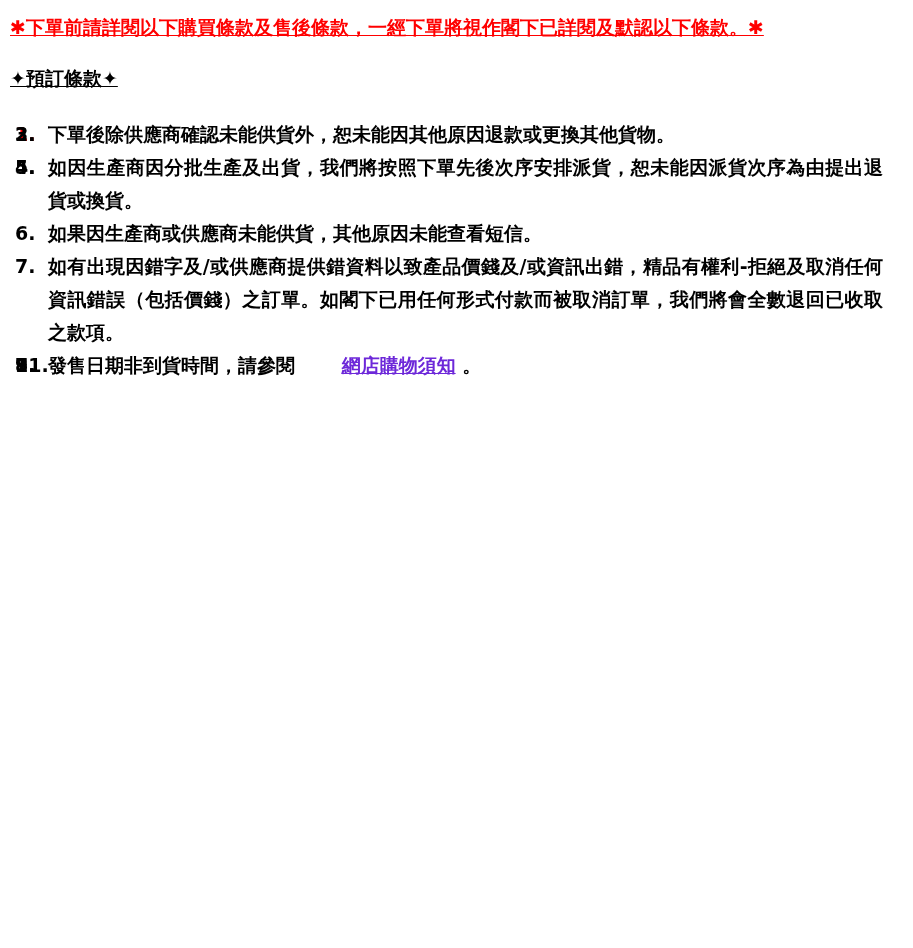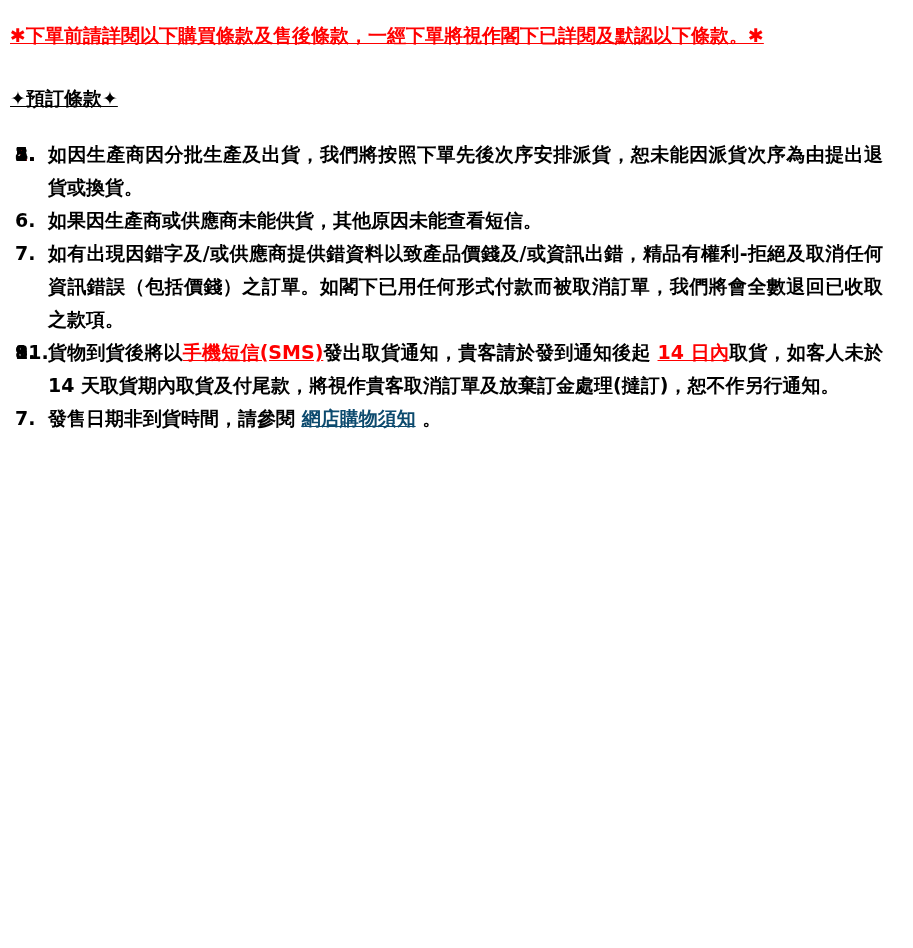--- a/index.html
+++ b/index.html
@@ -5,33 +5,33 @@
   * { margin: 0; padding: 0; box-sizing: border-box; }
   html, body { background: #ffffff; }
   body {
     width: 913px;
     font-family: "DejaVu Sans", sans-serif;
     font-weight: bold;
     color: #000000;
     font-size: 19px;
   }
   .page {
-    padding: 16px 30px 24px 8px;
+    padding: 8px 30px 24px 8px;
   }
   .warning {
     color: #ff0000;
     text-decoration: underline;
     line-height: 30px;
     margin-top: 4px;
     padding-left: 2px;
   }
   .section-title {
     display: inline-block;
     text-decoration: underline;
-    margin-top: 36px;
+    margin-top: 24px;
     padding-left: 2px;
   }
   .terms {
     list-style: none;
     margin-top: 26px;
     line-height: 33px;
   }
   .term {
     position: relative;
     padding-left: 40px;
@@ -42,23 +42,24 @@
     position: absolute;
     left: 7px;
     top: 0;
   }
   .term.red { color: #ff0000; }
   .red-ul {
     color: #ff0000;
     text-decoration: underline;
   }
   .link {
-    color: #0c4a6e;
+    color: #6d28d9;
     text-decoration: underline;
     cursor: pointer;
+    margin-left: 40px;
   }
 </style>
 </head>
 <body>
 
 <div class="page">
 
   <p class="warning">✱下單前請詳閱以下購買條款及售後條款，一經下單將視作閣下已詳閱及默認以下條款。✱</p>
 
   <p>
@@ -70,20 +71,21 @@
     <li class="term red">
       <span class="num">1.</span>
     </li>
 
     <li class="term">
       <span class="num">2.</span>
     </li>
 
     <li class="term">
       <span class="num">3.</span>
+      <span class="txt">下單後除供應商確認未能供貨外，恕未能因其他原因退款或更換其他貨物。</span>
     </li>
 
     <li class="term">
       <span class="num">4.</span>
     </li>
 
     <li class="term">
       <span class="num">5.</span>
       <span class="txt">如因生產商因分批生產及出貨，我們將按照下單先後次序安排派貨，恕未能因派貨次序為由提出退貨或換貨。</span>
     </li>
@@ -102,21 +104,20 @@
       <span class="num">8.</span>
     </li>
 
     <li class="term">
       <span class="num">9.</span>
     </li>
 
 
     <li class="term">
       <span class="num">11.</span>
-      <span class="txt"><span>貨物到貨後將以</span><span class="red-ul">手機短信(SMS)</span><span>發出取貨通知，貴客請於發到通知後起 </span><span class="red-ul">14 日內</span><span>取貨，如客人未於14 天取貨期內取貨及付尾款，將視作貴客取消訂單及放棄訂金處理(撻訂)，恕不作另行通知。</span></span>
     </li>
 
 
     <li class="term">
       <span class="num">7.</span>
       <span class="txt"><span>發售日期非到貨時間，請參閱 </span><a class="link">網店購物須知</a><span> 。</span></span>
     </li>
 
   </ol>
 

